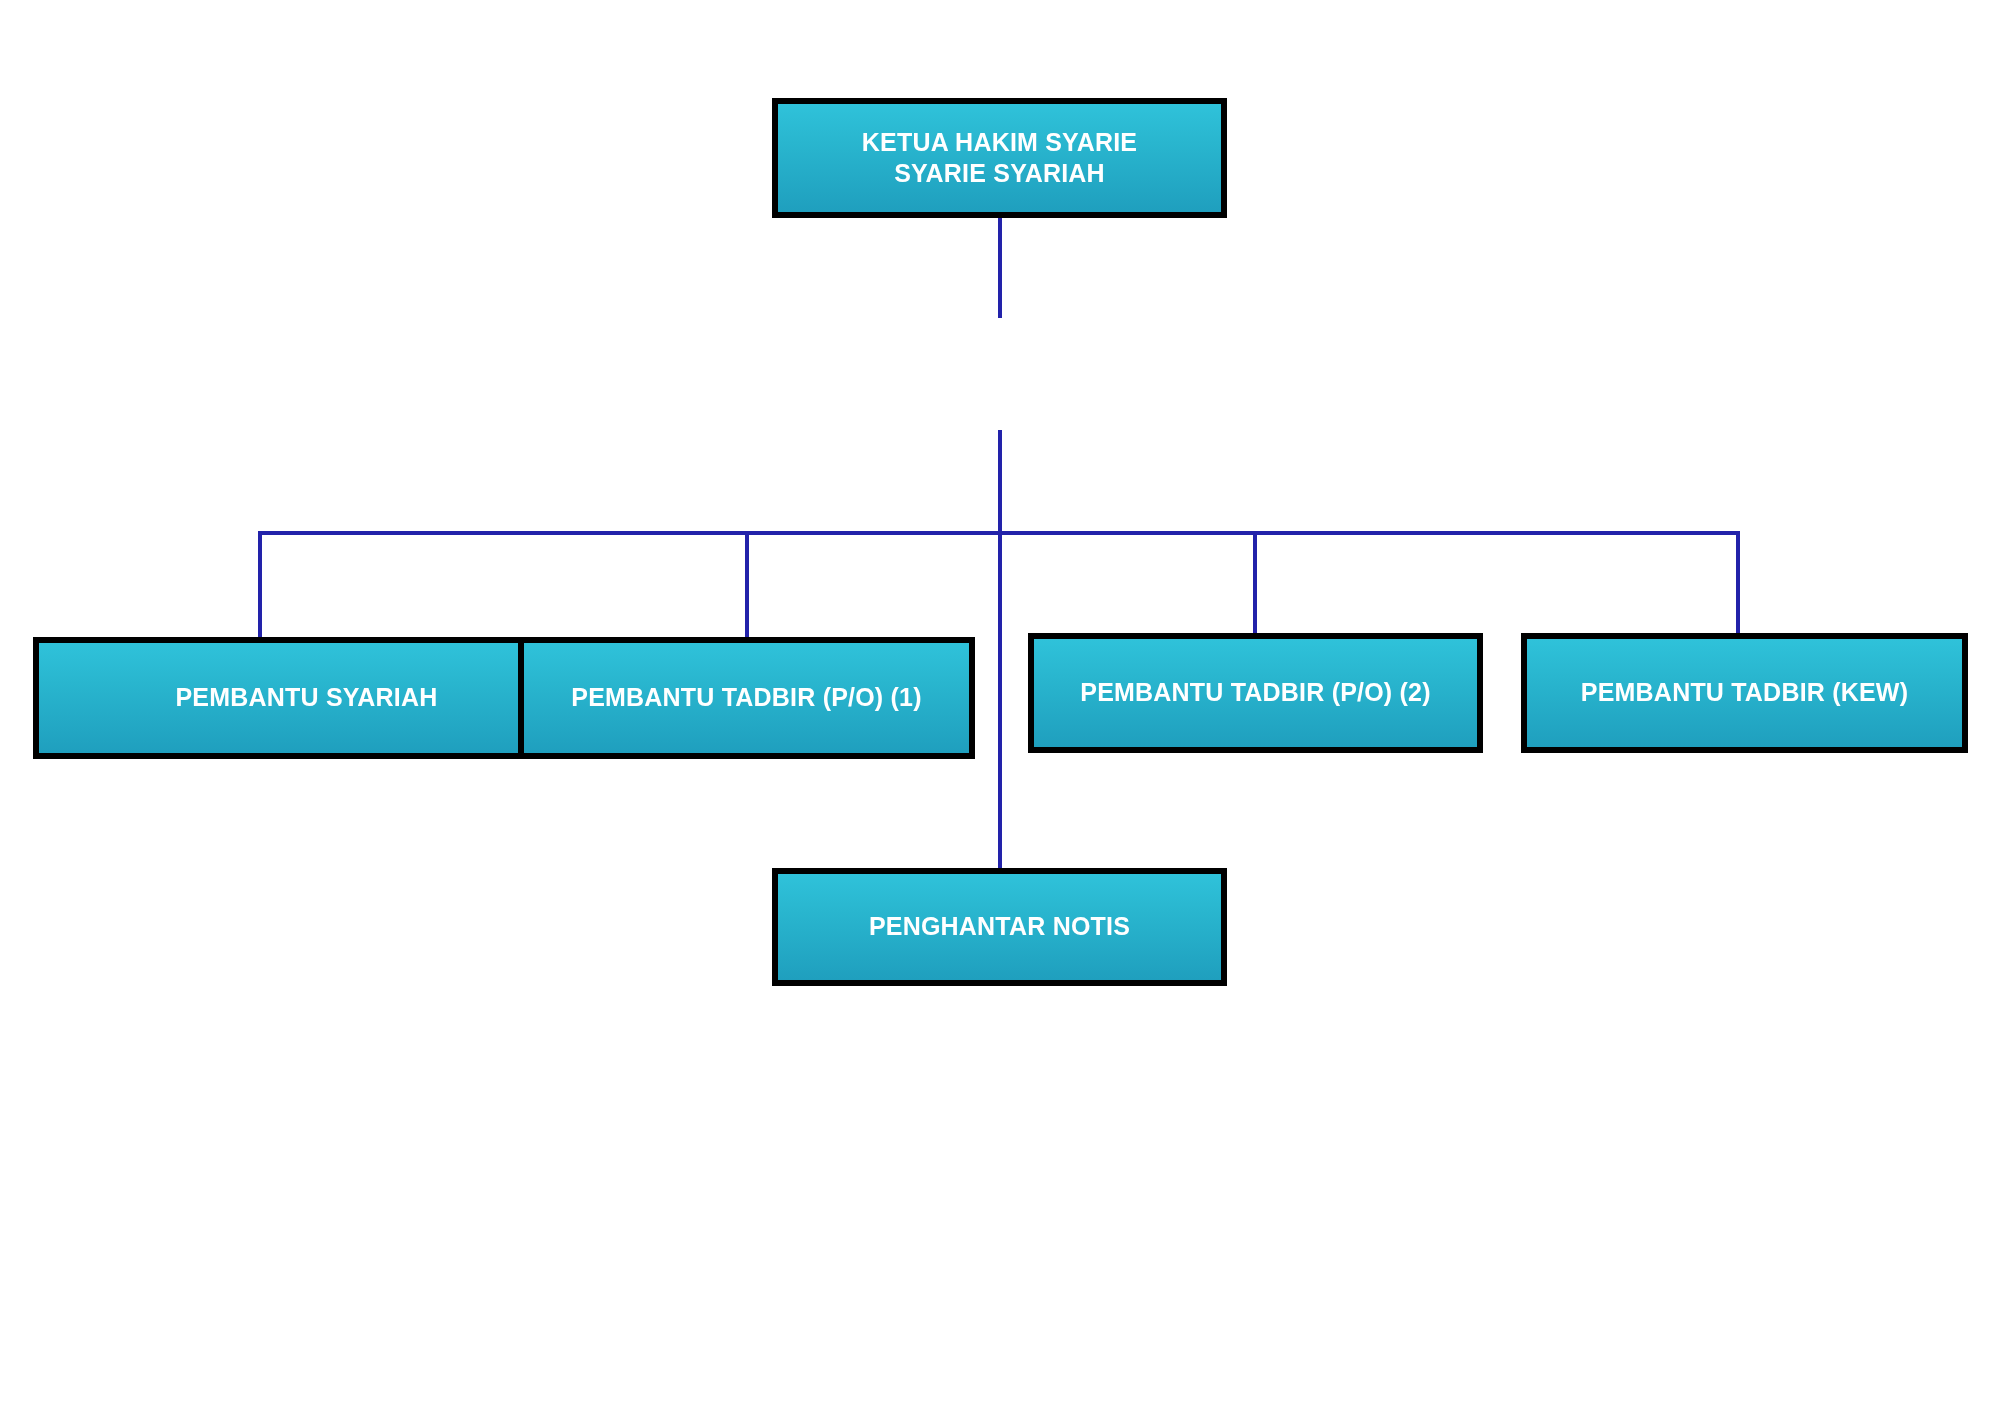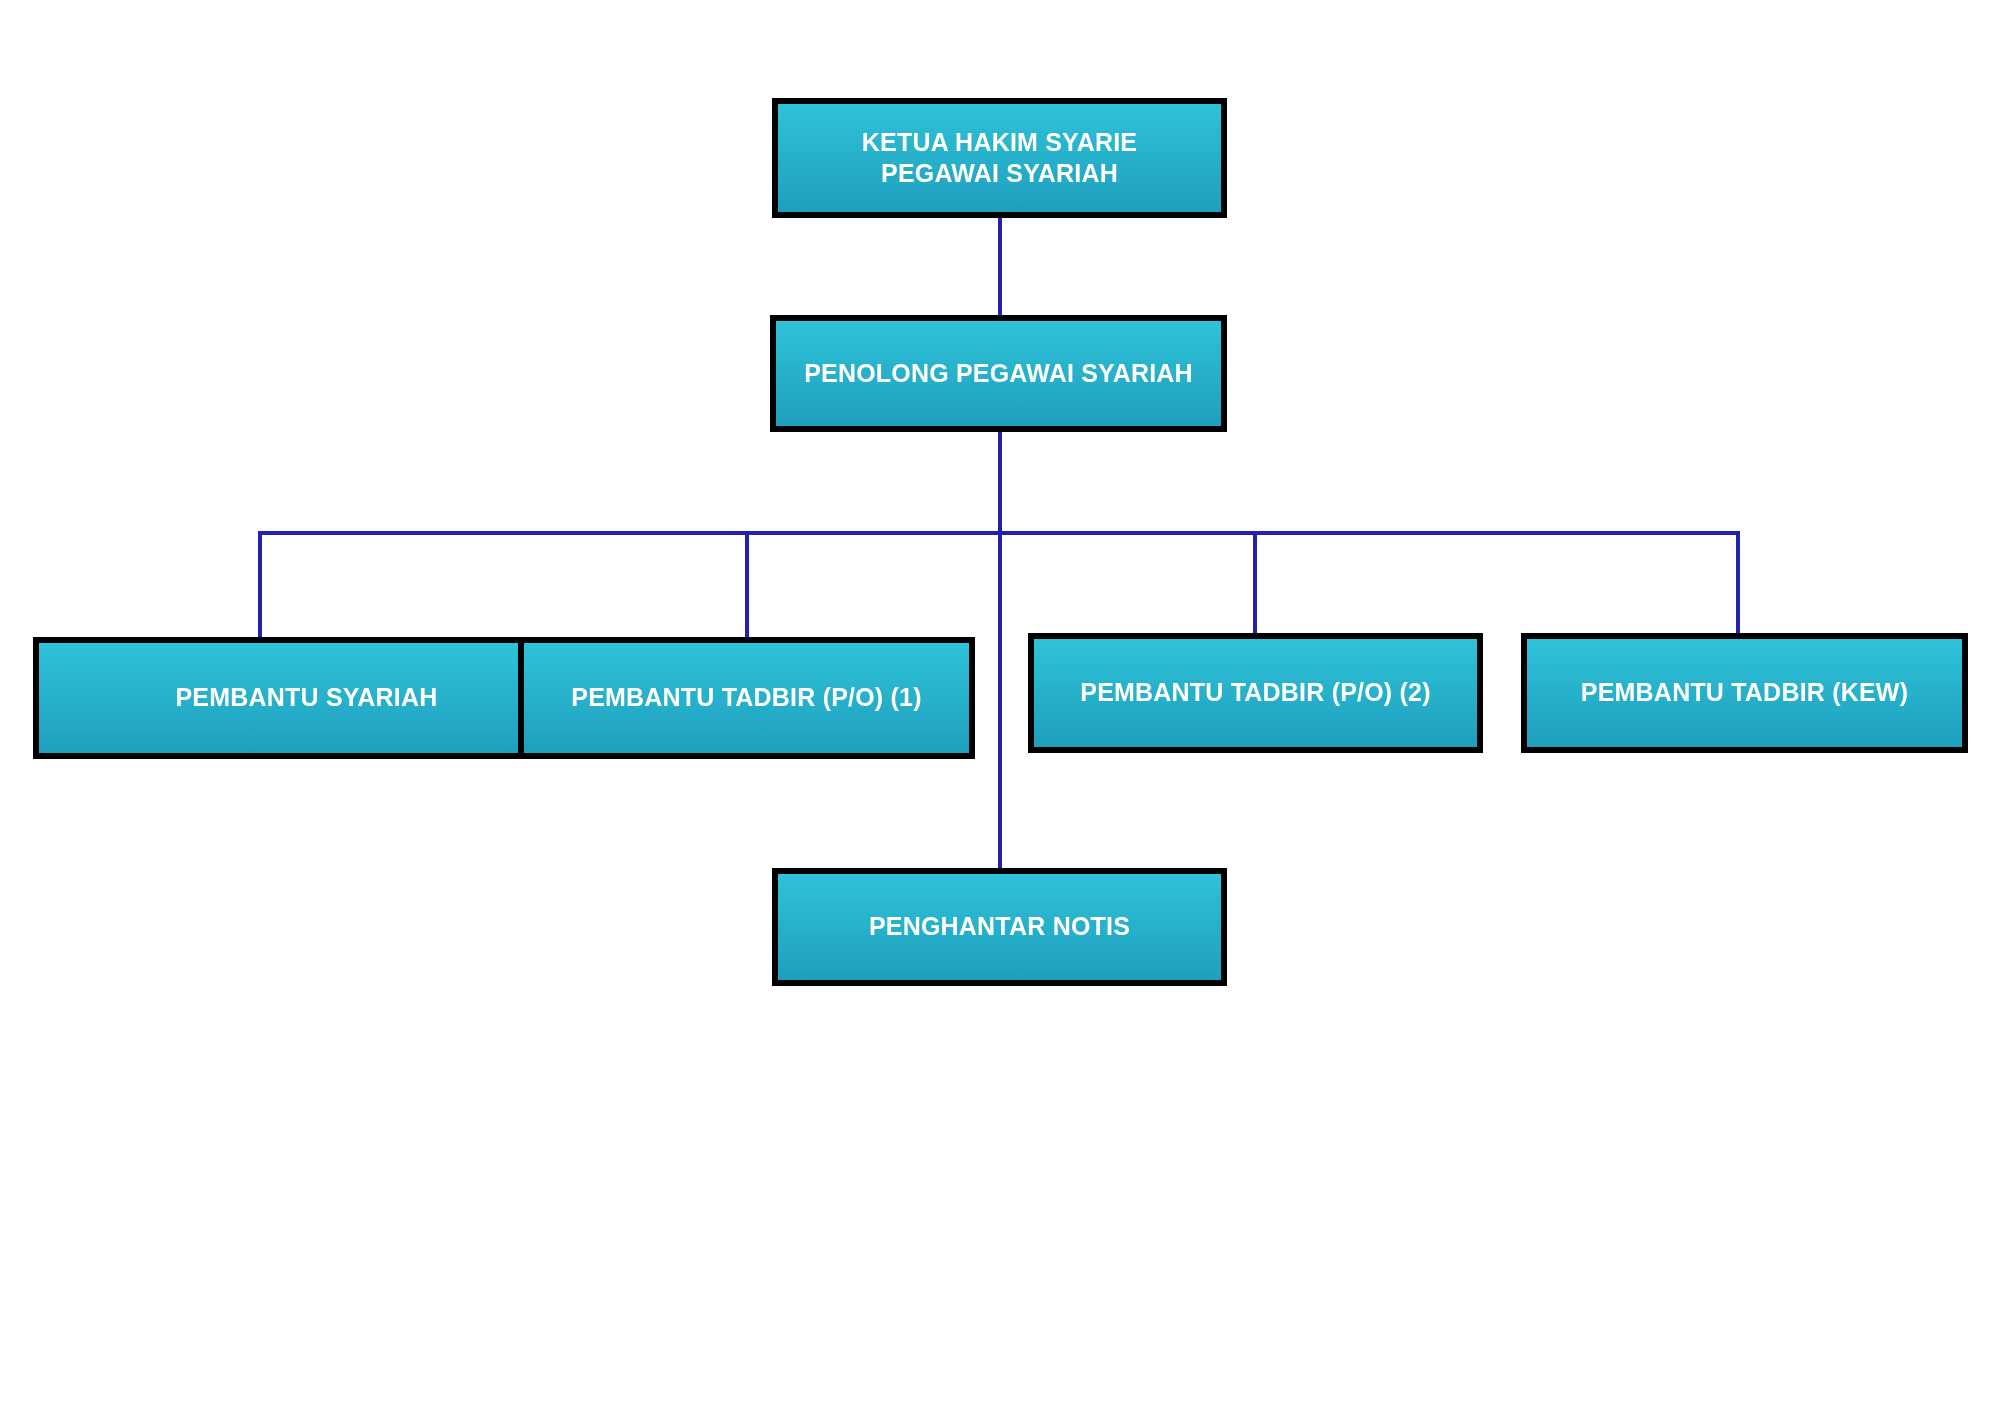--- a/index.html
+++ b/index.html
@@ -107,27 +107,24 @@
   <div class="conn-v" id="conn-spine-main"></div>
   <div class="conn-h" id="conn-bus"></div>
   <div class="conn-v" id="conn-drop-1"></div>
   <div class="conn-v" id="conn-drop-2"></div>
   <div class="conn-v" id="conn-drop-3"></div>
   <div class="conn-v" id="conn-drop-4"></div>
 
   <div class="org-box" id="box-ketua-hakim-syarie">
     <span class="box-label">
       <span>KETUA HAKIM SYARIE</span><br>
-      <span>PEGAWAI SYARIAH</span>
+      <span>SYARIE SYARIAH</span>
     </span>
   </div>
 
-  <div class="org-box" id="box-penolong-pegawai-syariah">
-    <span class="box-label">PENOLONG PEGAWAI SYARIAH</span>
-  </div>
 
   <div class="org-box" id="box-pembantu-syariah">
     <span class="box-label">PEMBANTU SYARIAH</span>
   </div>
 
   <div class="org-box" id="box-pembantu-tadbir-po-1">
     <span class="box-label">PEMBANTU TADBIR (P/O) (1)</span>
   </div>
 
   <div class="org-box" id="box-pembantu-tadbir-po-2">

